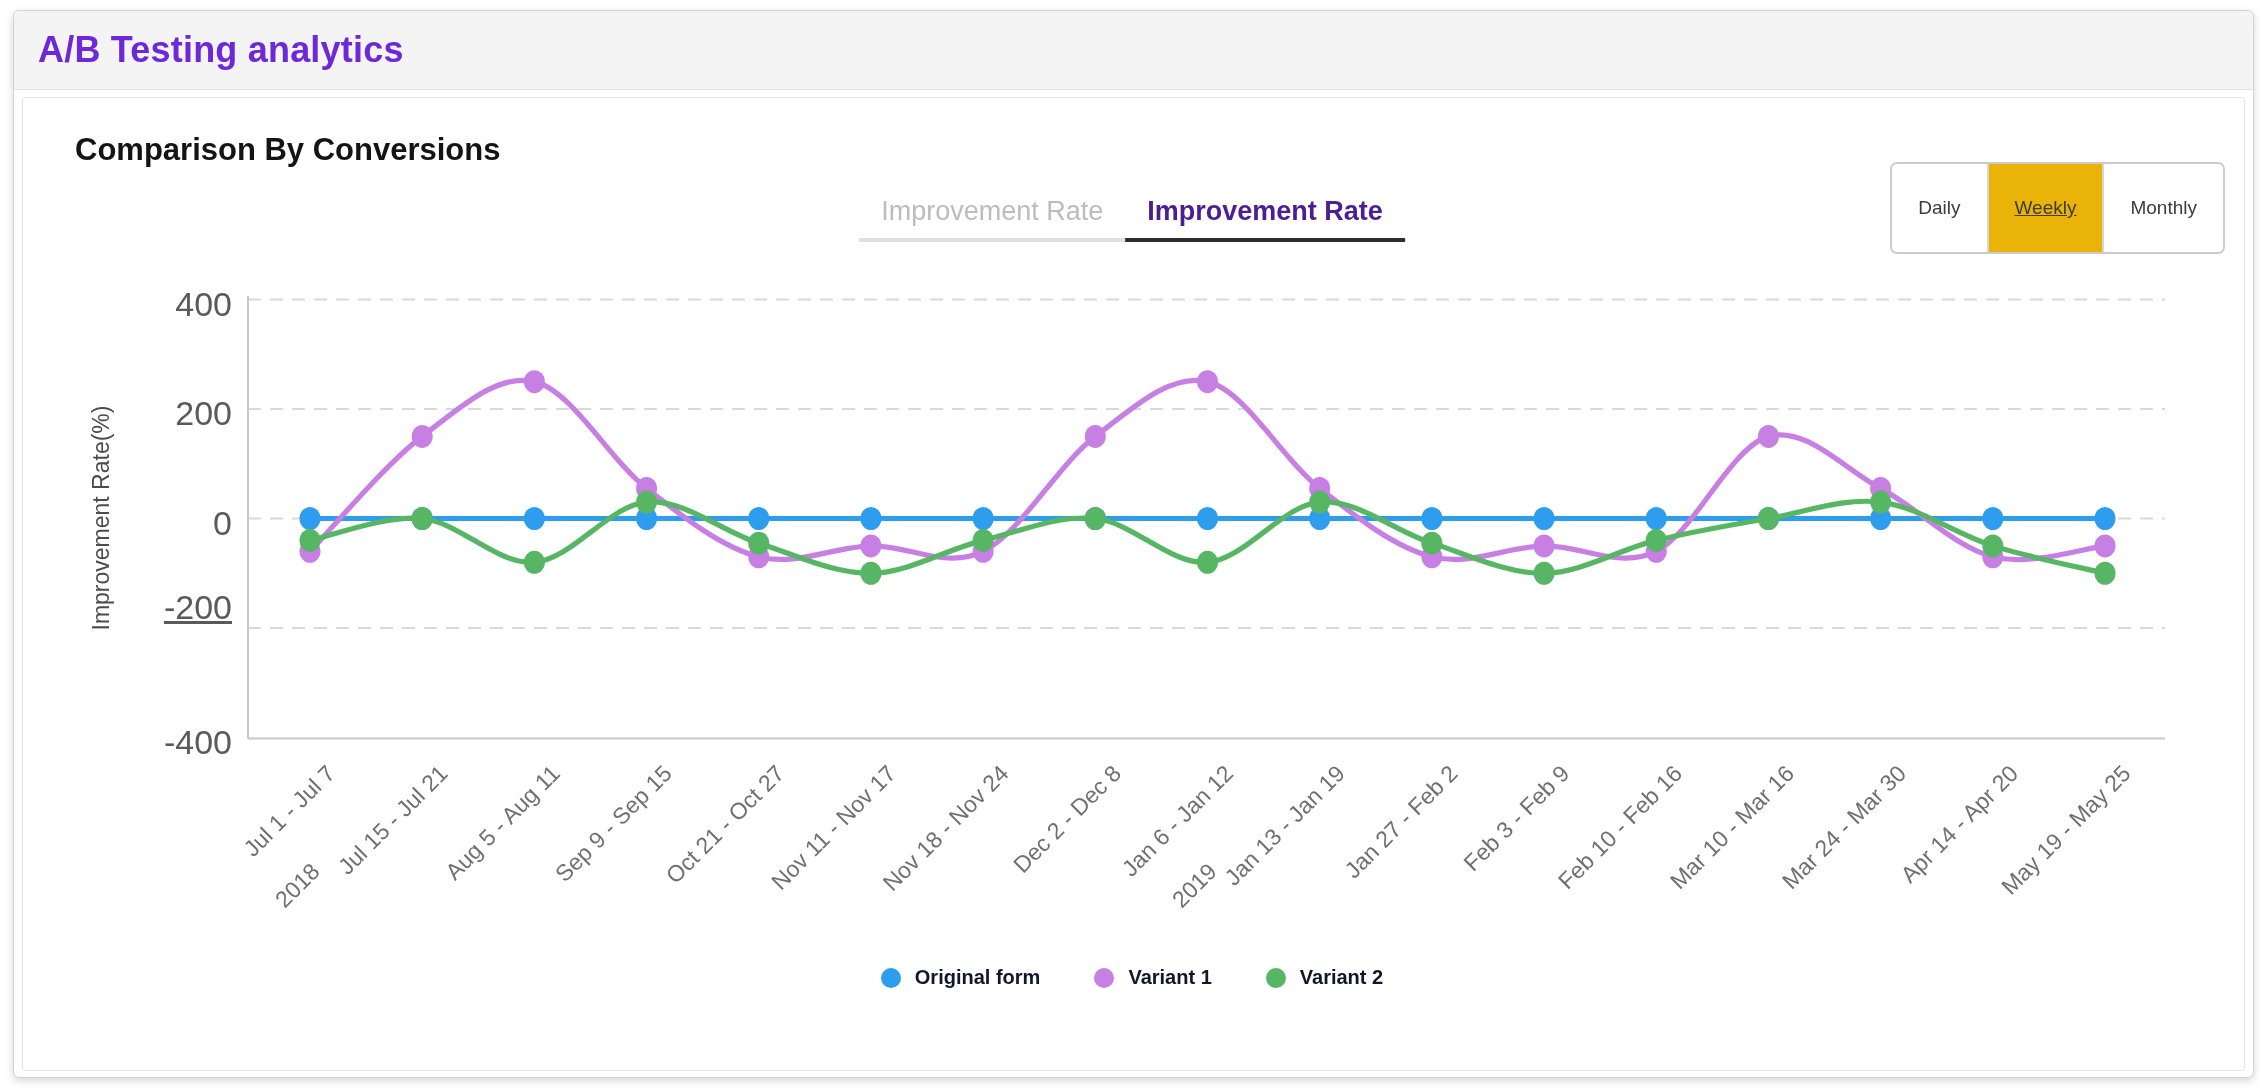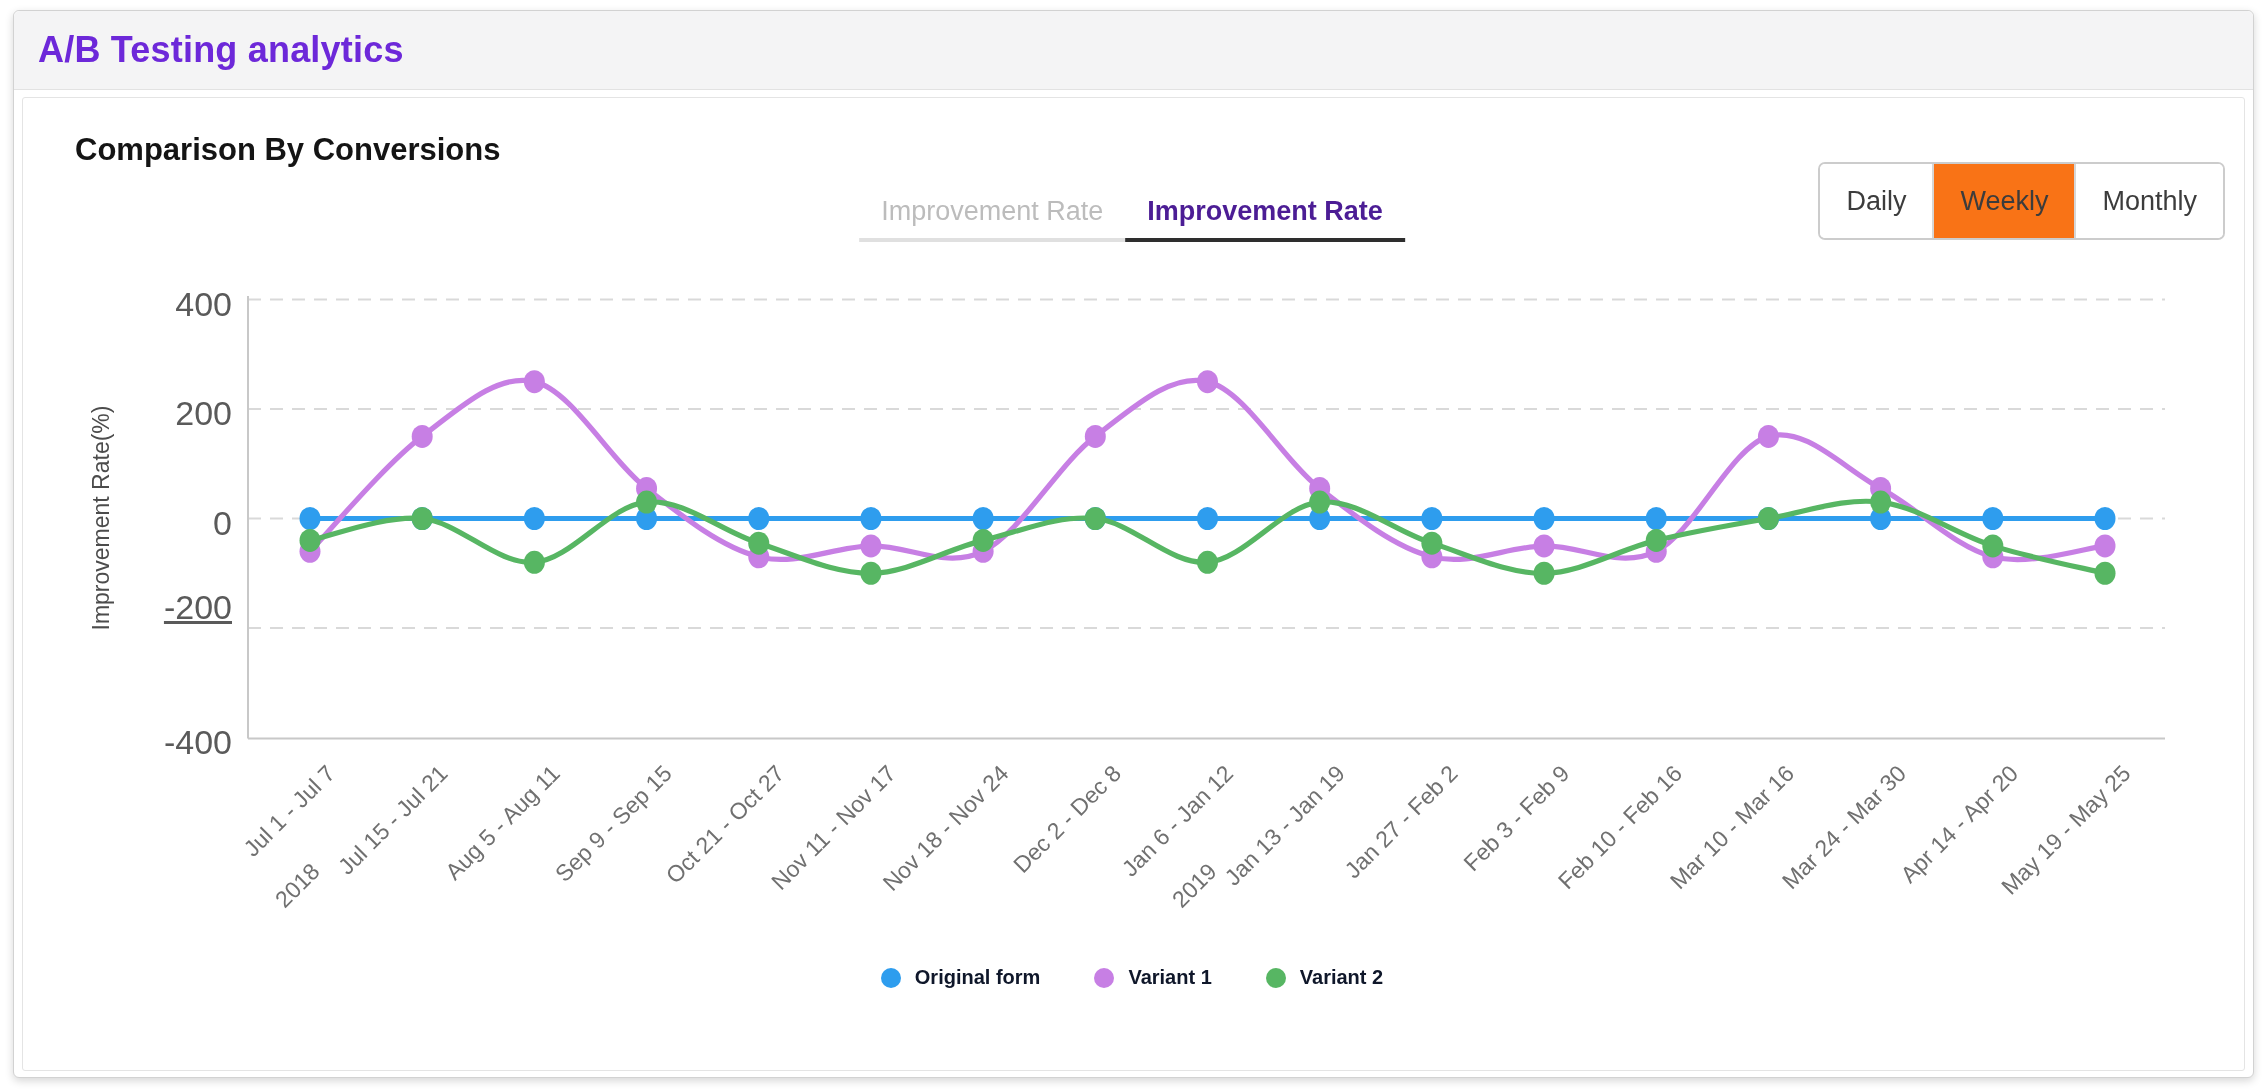--- a/index.html
+++ b/index.html
@@ -52,25 +52,25 @@
     font-size:27px;padding:0 22px 11px 22px;border-bottom:4px solid #e0e0e0;
     color:#bcbcbc;font-weight:500;cursor:pointer;white-space:nowrap;
   }
   .tab.active{color:#4c1d95;border-bottom-color:#2e2e2e;font-weight:600;}
   
   .toggle{
     position:absolute;top:162px;right:39px;display:flex;
     border:2px solid #cccccc;border-radius:7px;overflow:hidden;background:#fff;
   }
   .seg{
-    font-size:27px;color:#3c3c3c;height:56px;line-height:56px;
-    padding:9px 26px;cursor:pointer;background:#ffffff;white-space:nowrap;
+    font-size:19px;color:#3c3c3c;height:56px;line-height:56px;
+    padding:16px 26px;cursor:pointer;background:#ffffff;white-space:nowrap;
   }
   .seg + .seg{border-left:2px solid #d6d6d6;}
-  .seg.selected{background:#f97316;}
+  .seg.selected{background:#eab308;text-decoration:underline;}
   
   .y-axis-title{
     position:absolute;left:101px;top:518px;
     transform:translate(-50%,-50%) rotate(-90deg);
     font-size:23px;color:#4c4c4c;white-space:nowrap;
   }
   .ylabel{
     position:absolute;width:120px;left:112px;text-align:right;
     font-size:34px;color:#5a5a5a;
   }

